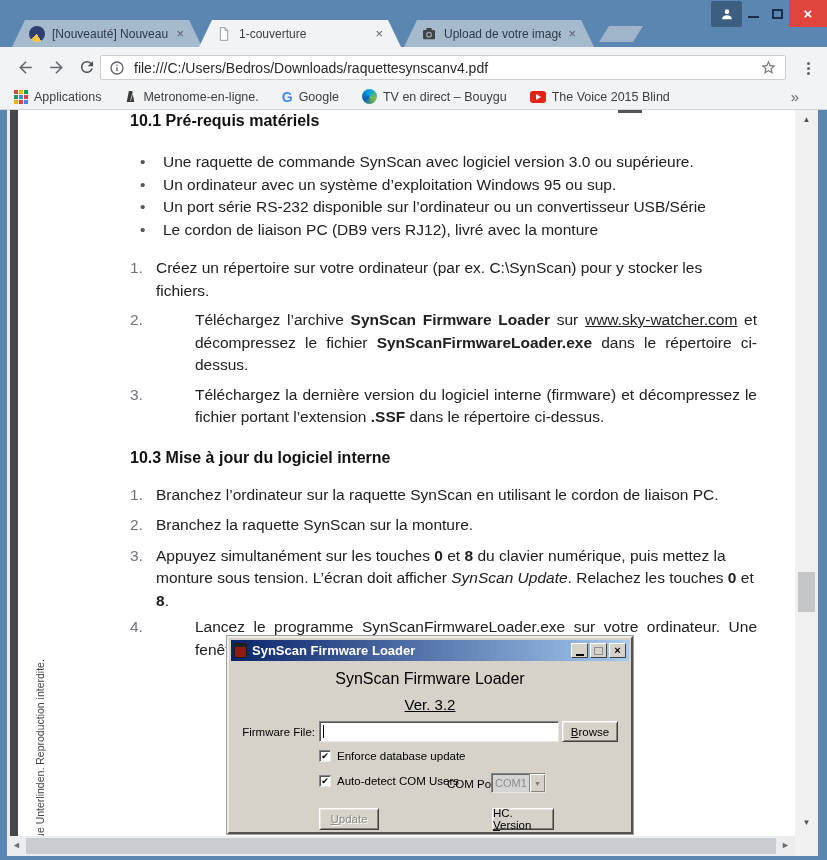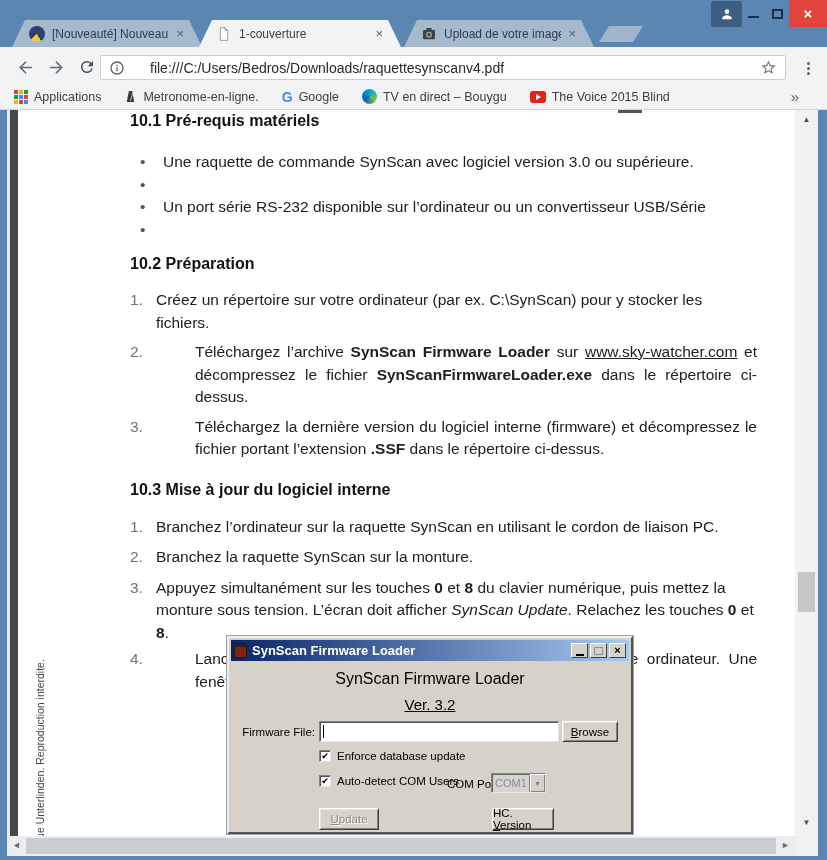--- a/index.html
+++ b/index.html
@@ -27,21 +27,21 @@
   .tab-close { font-size:13px; color:#55606c; line-height:1; cursor:pointer; }
   .tab-active .tab-close { color:#5f6368; }
   .favicon { width:16px; height:16px; flex:0 0 16px; }
   .fav-forum { border-radius:50%; background:conic-gradient(from 150deg, #f5c542 0 80deg, #2e3f71 80deg 360deg); }
   .newtab-btn { left:604px; top:26px; width:34px; height:16px; background:#a0b5c9; transform:skewX(-32deg); }
 
   
   .toolbar { left:0; top:47px; width:827px; height:37px; background:#f1f3f4; }
   .nav-ico { top:56px; width:22px; height:22px; display:flex; align-items:center; justify-content:center; cursor:pointer; }
   .addr { left:100px; top:55px; width:686px; height:25px; background:#fff; border:1px solid #cdcdcd; border-radius:2px; display:flex; align-items:center; padding:0 8px; gap:9px; }
-  .addr-url { flex:1; font-size:14px; color:#28292b; white-space:nowrap; overflow:hidden;margin-left:16px; }
+  .addr-url { flex:1; font-size:14px; color:#28292b; white-space:nowrap; overflow:hidden; }
   .menu-dots { left:799px; top:57px; width:18px; height:22px; display:flex; flex-direction:column; align-items:center; justify-content:center; gap:2px; cursor:pointer; }
   .menu-dots i { width:3px; height:3px; border-radius:50%; background:#5f6368; }
 
   
   .bmbar { left:0; top:84px; width:827px; height:26px; background:#f1f3f4; border-bottom:1px solid #d2d4d6; display:flex; align-items:center; padding:0 14px; }
   .bm { display:flex; align-items:center; gap:6px; margin-right:23px; font-size:12.5px; color:#3c4043; cursor:pointer; white-space:nowrap; }
   .bm-apps-grid { width:14px; height:14px; display:grid; grid-template-columns:repeat(3,4px); grid-template-rows:repeat(3,4px); gap:1px; }
   .bm-apps-grid i { background:#db4437; }
   .bm-apps-grid i:nth-child(2){background:#f4b400;} .bm-apps-grid i:nth-child(3){background:#0f9d58;}
   .bm-apps-grid i:nth-child(4){background:#0f9d58;} .bm-apps-grid i:nth-child(5){background:#4285f4;}
@@ -240,31 +240,32 @@
     <div class="page-inner">
       <div class="pdf-h">10.1 Pré-requis matériels</div>
 
       <div class="bullets">
         <div class="brow">
             <span class="bmark">•</span>
             <span>Une raquette de commande SynScan avec logiciel version 3.0 ou supérieure.</span>
           </div>
         <div class="brow">
             <span class="bmark">•</span>
+            <span>Un ordinateur avec un système d’exploitation Windows 95 ou sup.</span>
           </div>
         <div class="brow">
             <span class="bmark">•</span>
             <span>Un port série RS-232 disponible sur l’ordinateur ou un convertisseur USB/Série</span>
           </div>
         <div class="brow">
             <span class="bmark">•</span>
+            <span>Le cordon de liaison PC (DB9 vers RJ12), livré avec la monture</span>
           </div>
       </div>
 
-      <div class="pdf-h h102">10.2 Préparation</div>
 
       <div class="nlist102">
         <div class="nrow">
           <span class="nmark">1.</span>
           <div class="ntext"><span>Créez un répertoire sur votre ordinateur (par ex. C:\SynScan) pour y stocker les fichiers.</span></div>
         </div>
         <div class="nrow">
           <span class="nmark">2.</span>
           <div class="ntext just"><span>Téléchargez l’archive </span><span class="sb">SynScan Firmware Loader</span><span> sur </span><span class="su">www.sky-watcher.com</span><span> et décompressez le fichier </span><span class="sb">SynScanFirmwareLoader.exe</span><span> dans le répertoire ci-dessus.</span></div>
         </div>

